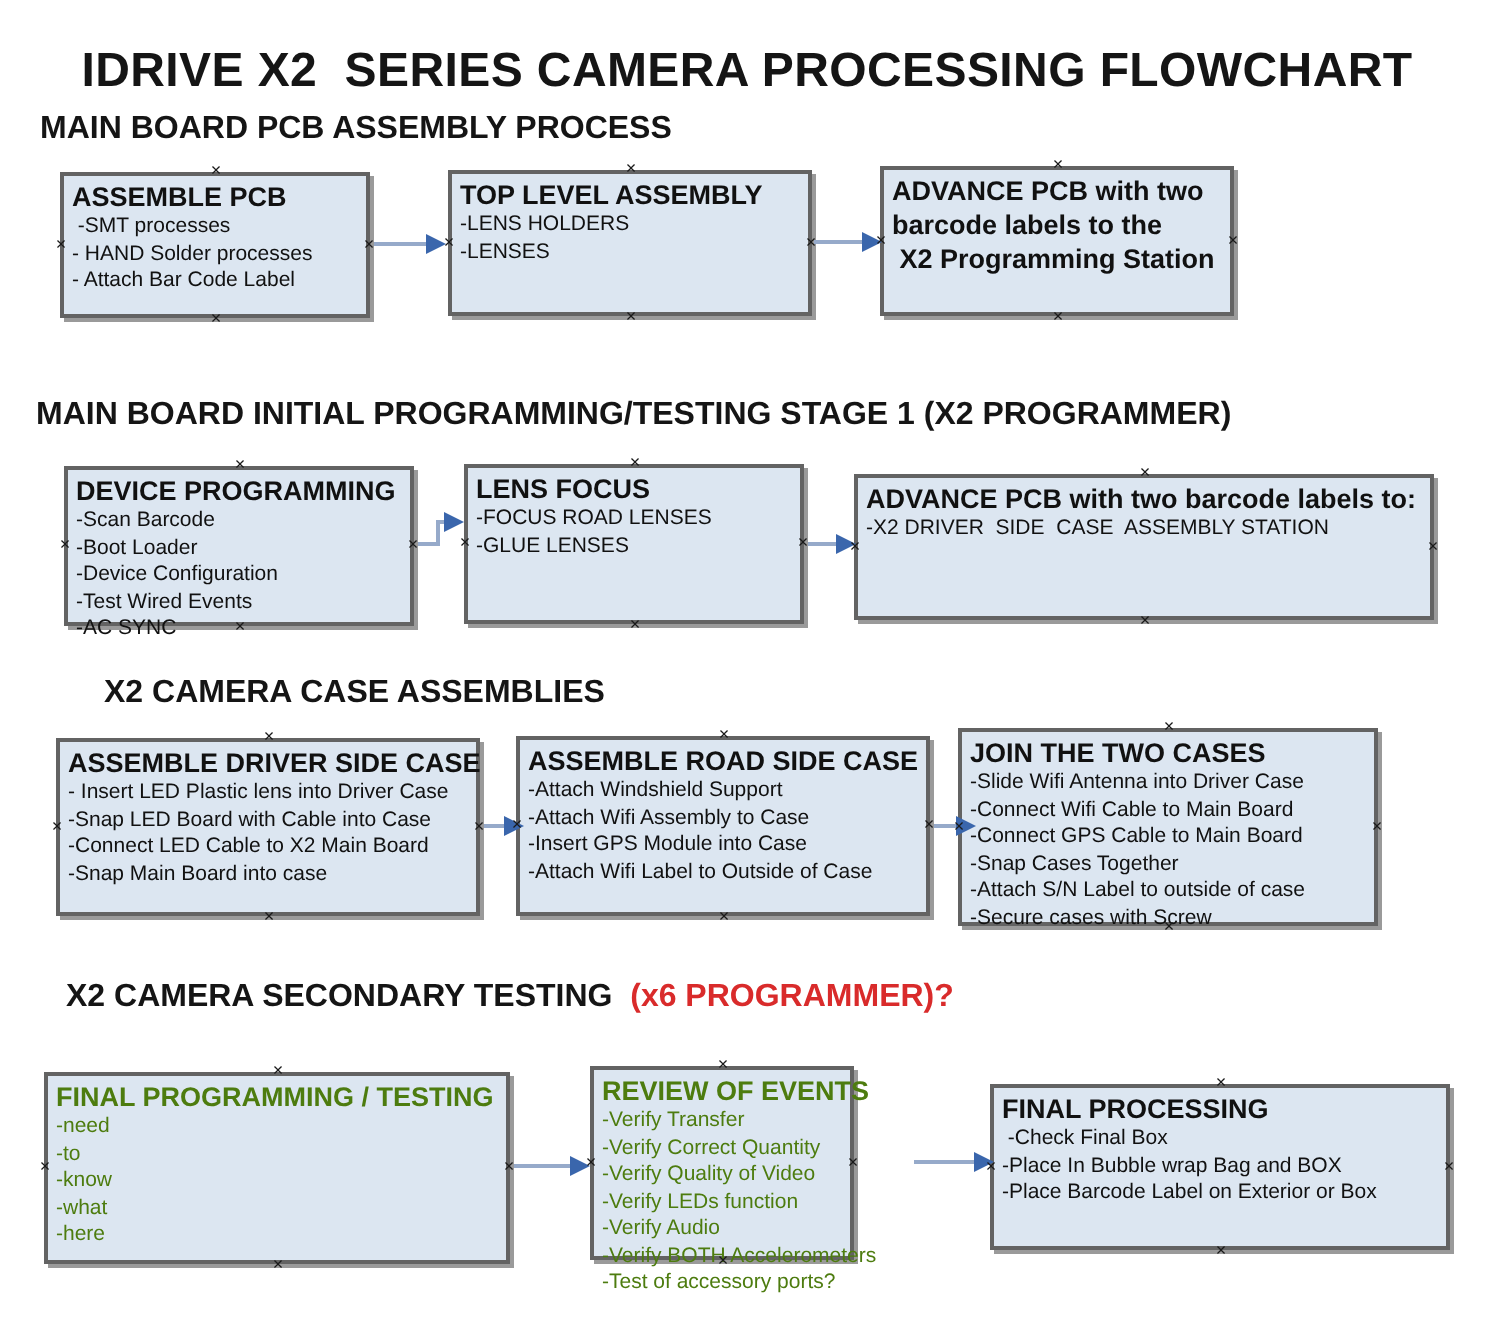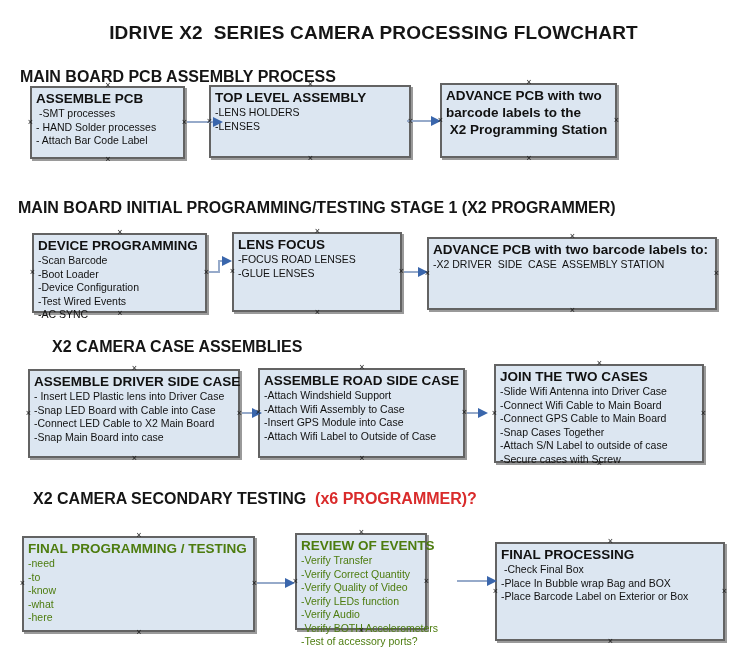--- a/index.html
+++ b/index.html
@@ -1,42 +1,42 @@
 <!DOCTYPE html>
 <html><head>
 <meta charset="utf-8">
 <style>
   html,body{margin:0;padding:0;background:#ffffff;}
   .page{position:relative;width:747px;height:662px;background:#ffffff;overflow:hidden;
         font-family:"Liberation Sans","DejaVu Sans",sans-serif;color:#111;}
   .title{position:absolute;top:22px;left:0;width:747px;text-align:center;
-         font-size:19px;font-weight:bold;letter-spacing:0.2px;white-space:pre;color:#151515;}
+         font-size:24px;font-weight:bold;letter-spacing:0.2px;white-space:pre;color:#151515;}
   .sec-h{position:absolute;font-size:16px;font-weight:bold;white-space:pre;color:#151515;}
-  .sh1{left:20px;top:56px;margin-top:12px;}
+  .sh1{left:20px;top:56px;}
   .sh2{left:18px;top:199px;}
   .sh3{left:23px;top:338px;margin-left:29px;}
   .sh4{left:33px;top:490px;}
   .red-txt{color:#d92b2b;margin-top:12px;}
   .box{position:absolute;box-sizing:border-box;background:#dce6f1;border:2px solid #636363;
        box-shadow:2px 2px 0 #9a9a9a;padding:2px 4px;}
   .box-title{font-size:13.5px;font-weight:bold;line-height:17px;white-space:pre;}
   .box-item{font-size:10.5px;line-height:13.5px;white-space:pre;}
   .red-box .box-title,.red-box .box-item{color:#4d7c0f;}
   .bx-a{left:30px;top:86px;width:155px;height:73px;}
-  .bx-b{left:209px;top:85px;width:202px;height:73px;}
+  .bx-b{left:224px;top:85px;width:182px;height:73px;}
   .bx-c{left:440px;top:83px;width:177px;height:75px;}
   .bx-d{left:32px;top:233px;width:175px;height:80px;}
   .bx-e{left:232px;top:232px;width:170px;height:80px;}
   .bx-f{left:427px;top:237px;width:290px;height:73px;}
   .bx-g{left:28px;top:369px;width:212px;height:89px;}
   .bx-h{left:258px;top:368px;width:207px;height:90px;}
-  .bx-i{left:494px;top:364px;width:210px;height:99px;}
+  .bx-i{left:479px;top:364px;width:210px;height:99px;}
   .bx-j{left:22px;top:536px;width:233px;height:96px;}
   .bx-k{left:295px;top:533px;width:132px;height:97px;}
-  .bx-l{left:495px;top:542px;width:230px;height:99px;}
+  .bx-l{left:495px;top:542px;width:230px;height:83px;}
   .hd{position:absolute;width:9px;height:9px;line-height:9px;font-size:9px;font-style:normal;
       color:#1a1a1a;text-align:center;z-index:3;}
   .hd::before{content:"\00D7";}
   .hd.t{top:-7px;left:50%;margin-left:-4px;}
   .hd.b{bottom:-7px;left:50%;margin-left:-4px;}
   .hd.l{left:-6px;top:50%;margin-top:-5px;}
   .hd.r{right:-6px;top:50%;margin-top:-5px;}
   .arrows{position:absolute;left:0;top:0;width:747px;height:662px;pointer-events:none;z-index:2;}
 </style>
 </head>

